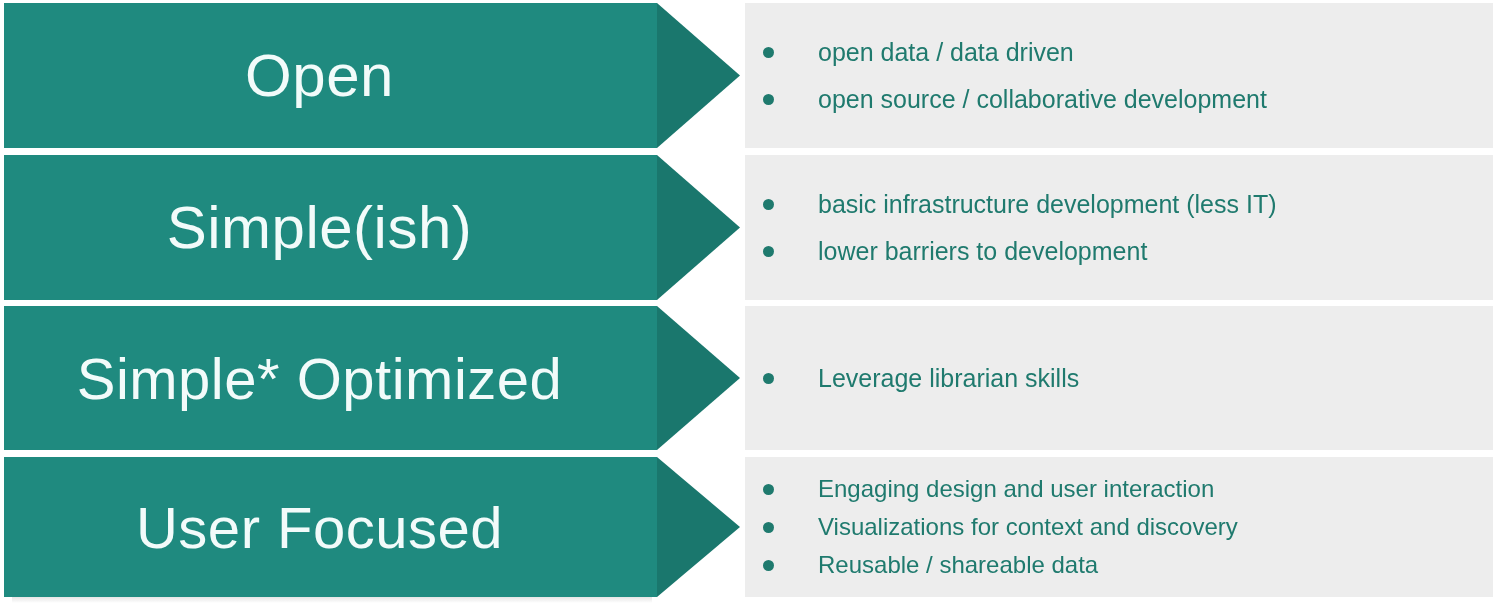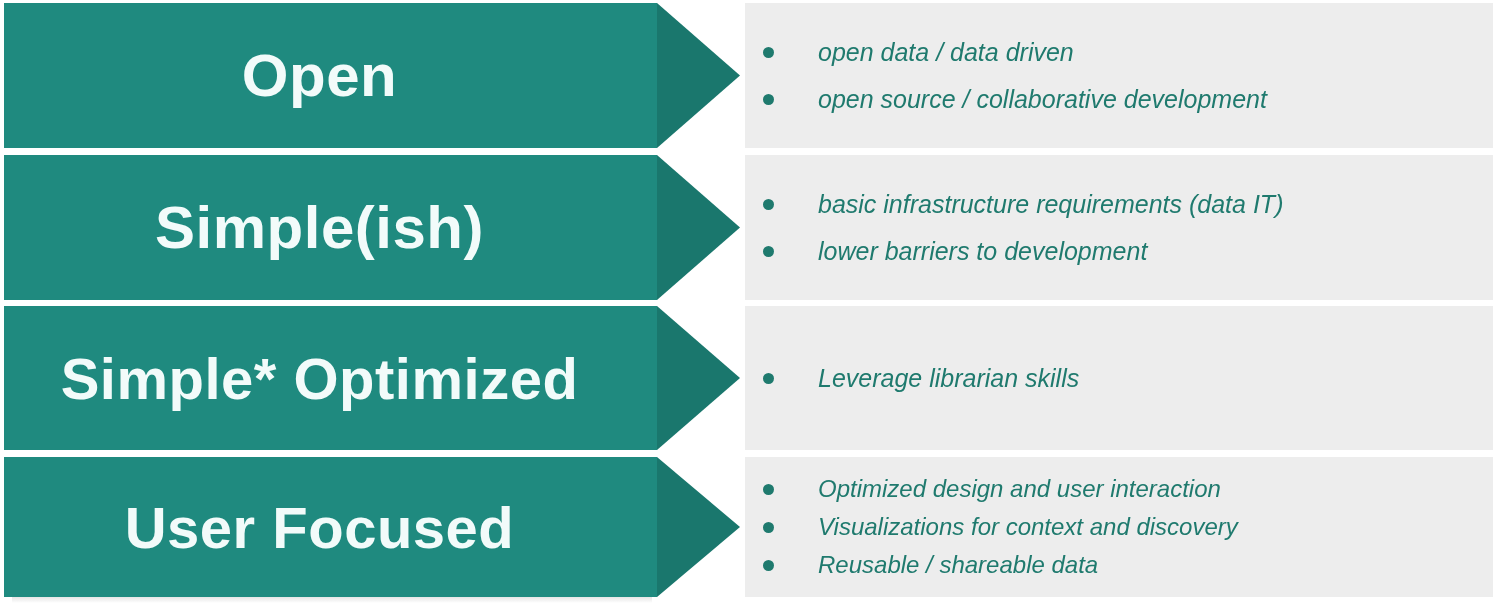--- a/index.html
+++ b/index.html
@@ -21,21 +21,21 @@
   }
   .chev-head{
     position:absolute;left:653px;top:0;bottom:0;width:83px;
     background:#1a776d;
     clip-path:polygon(0 0,0 100%,100% 50%);
   }
   .chev-label{
     position:absolute;left:0;top:0;right:83px;bottom:0;
     display:flex;align-items:center;justify-content:center;
     color:#f2fbfa;
-    font-weight:700;
+    font-weight:400;
     letter-spacing:0.5px;
     white-space:nowrap;
     padding-right:22px;
     box-sizing:border-box;
   }
 
   
   .panel{
     position:absolute;left:745px;top:0;width:748px;height:100%;
     background:#ededed;
@@ -53,21 +53,21 @@
     line-height:1.0;
     white-space:nowrap;
   }
   .dot{
     flex:0 0 auto;
     width:11px;height:11px;border-radius:50%;
     background:#1f7a6e;
     margin-right:44px;
     margin-left:0;
   }
-  .btxt{display:block;font-style:italic;}
+  .btxt{display:block;}
 
   
   #row1{top:3px;height:145px;}
   #row2{top:155px;height:145px;}
   #row3{top:306px;height:144px;}
   #row4{top:457px;height:140px;}
 
   #row1 .chev-label{font-size:60px;}
   #row2 .chev-label{font-size:60px;}
   #row3 .chev-label{font-size:58px;}
@@ -112,21 +112,21 @@
   <div class="row" id="row2">
     <div class="chev">
       <div class="chev-body"></div>
       <div class="chev-head"></div>
       <div class="chev-label">Simple(ish)</div>
     </div>
     <div class="panel">
       <div class="bullets">
         <div class="bullet">
           <span class="dot"></span>
-          <span class="btxt">basic infrastructure requirements (data IT)</span>
+          <span class="btxt">basic infrastructure development (less IT)</span>
         </div>
         <div class="bullet">
           <span class="dot"></span>
           <span class="btxt">lower barriers to development</span>
         </div>
       </div>
     </div>
   </div>
 
   <div class="row" id="row3">
@@ -149,21 +149,21 @@
     <div class="chev">
       <div class="chev-body"></div>
       <div class="chev-head"></div>
       <div class="chev-label">User Focused</div>
       <div class="shadow"></div>
     </div>
     <div class="panel">
       <div class="bullets">
         <div class="bullet">
           <span class="dot"></span>
-          <span class="btxt">Optimized design and user interaction</span>
+          <span class="btxt">Engaging design and user interaction</span>
         </div>
         <div class="bullet">
           <span class="dot"></span>
           <span class="btxt">Visualizations for context and discovery</span>
         </div>
         <div class="bullet">
           <span class="dot"></span>
           <span class="btxt">Reusable / shareable data</span>
         </div>
       </div>

